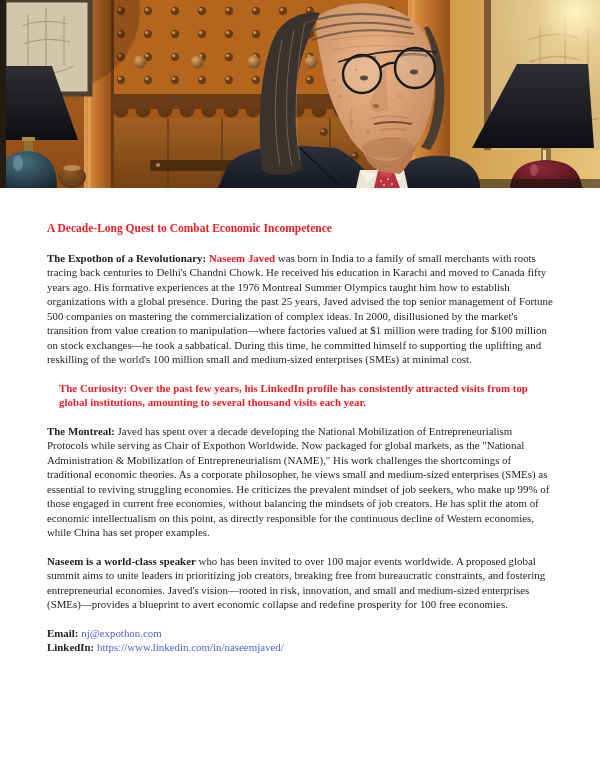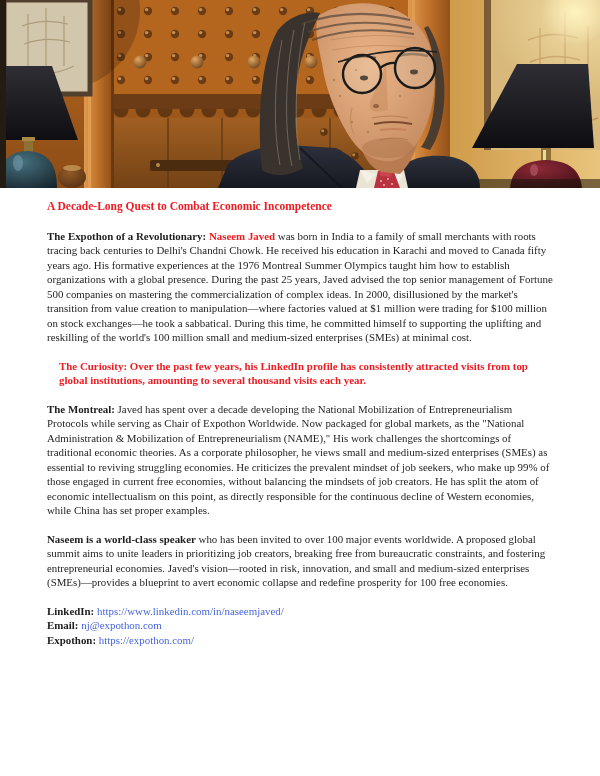--- a/index.html
+++ b/index.html
@@ -2,21 +2,21 @@
 <html><head>
 <meta charset="utf-8">
 <style>
   html,body{margin:0;padding:0;}
   body{
     width:600px;height:776px;background:#ffffff;overflow:hidden;
     font-family:"Liberation Serif","DejaVu Serif",serif;
     color:#1e1e1e;
   }
   .hero{display:block;width:600px;height:188px;}
-  .content{padding:11px 46px 0 47px;font-size:10.9px;line-height:14.5px;}
+  .content{padding:33px 46px 0 47px;font-size:10.9px;line-height:14.5px;}
   .headline{
     font-size:11.5px;font-weight:bold;color:#ee1c23;
     margin:0 0 15px 0;line-height:14.5px;
   }
   p{margin:0 0 14px 0;}
   .lead{font-weight:bold;}
   .red{color:#ee1c23;}
   .red-para{color:#ee1c23;font-weight:bold;margin-left:12px;}
   .contact{margin:0;}
   .contact-heading{font-weight:bold;}
@@ -249,26 +249,22 @@
     <span>Javed has spent over a decade developing the National Mobilization of Entrepreneurialism Protocols while serving as Chair of Expothon Worldwide. Now packaged for global markets, as the "National Administration &amp; Mobilization of Entrepreneurialism (NAME)," His work challenges the shortcomings of traditional economic theories. As a corporate philosopher, he views small and medium-sized enterprises (SMEs) as essential to reviving struggling economies. He criticizes the prevalent mindset of job seekers, who make up 99% of those engaged in current free economies, without balancing the mindsets of job creators. He has split the atom of economic intellectualism on this point, as directly responsible for the continuous decline of Western economies, while China has set proper examples.</span>
   </p>
 
   <p>
     <span class="lead">Naseem is a world-class speaker</span>
     <span>who has been invited to over 100 major events worldwide. A proposed global summit aims to unite leaders in prioritizing job creators, breaking free from bureaucratic constraints, and fostering entrepreneurial economies. Javed's vision—rooted in risk, innovation, and small and medium-sized enterprises (SMEs)—provides a blueprint to avert economic collapse and redefine prosperity for 100 free economies.</span>
   </p>
 
   <div class="contact">
     <div class="contact-line">
-      <span class="contact-label">LinkedIn:</span>
-      <a class="link">https://www.linkedin.com/in/naseemjaved/</a>
-    </div>
-    <div class="contact-line">
       <span class="contact-label">Email:</span>
       <a class="link">nj@expothon.com</a>
     </div>
     <div class="contact-line">
-      <span class="contact-label">Expothon:</span>
-      <a class="link">https://expothon.com/</a>
+      <span class="contact-label">LinkedIn:</span>
+      <a class="link">https://www.linkedin.com/in/naseemjaved/</a>
     </div>
   </div>
 
 </div>
 
 </body></html>

